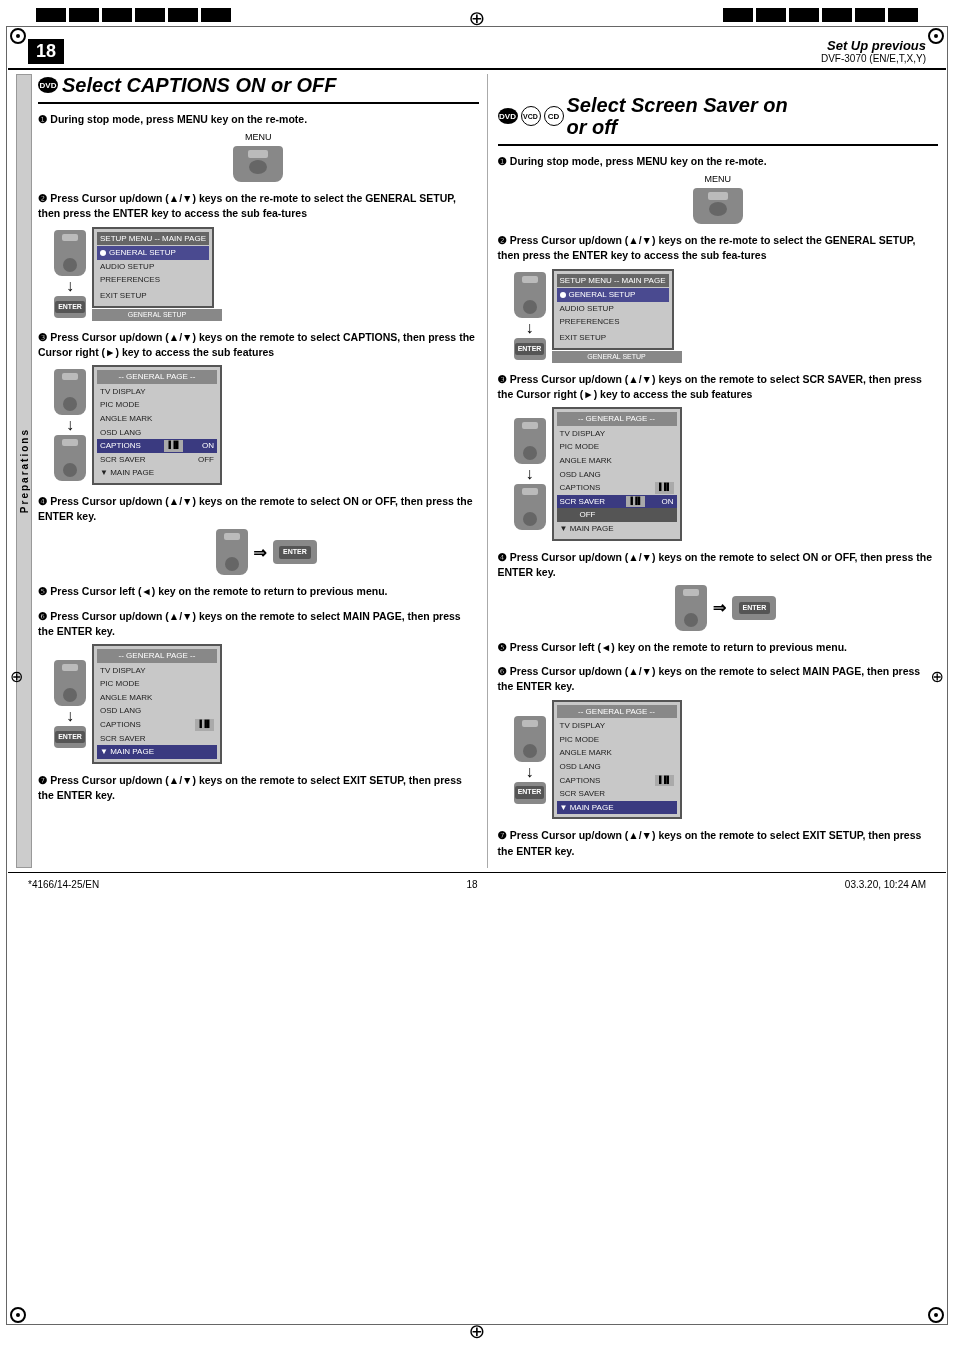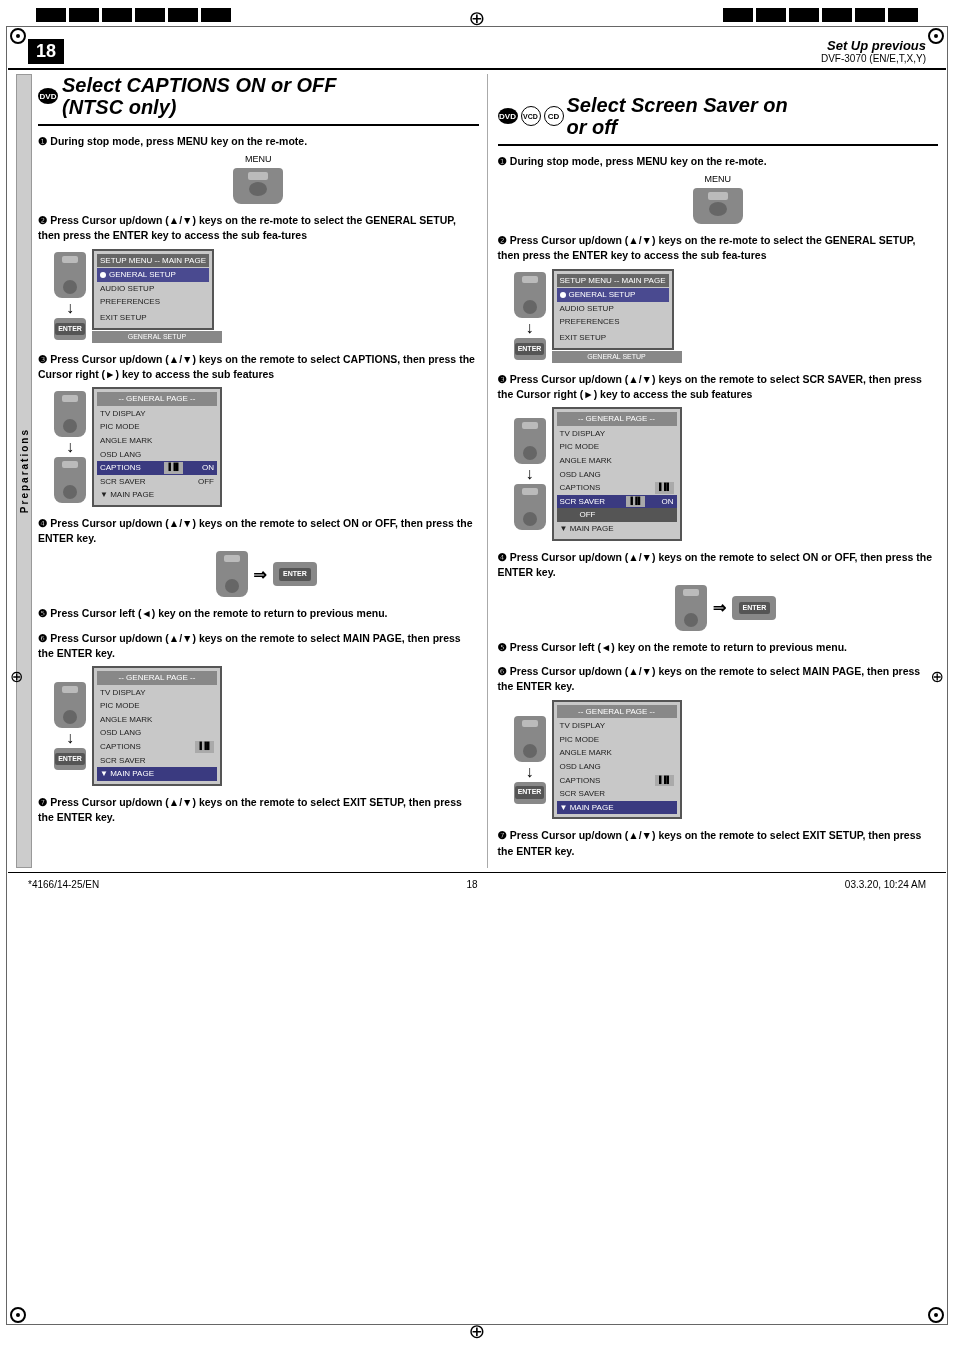--- a/index.html
+++ b/index.html
@@ -354,21 +354,20 @@
 
   <div class="two-col">
 
     <div class="col col-divider">
 
 
       <div class="section-header">
         <span class="disc-dvd">DVD</span>
         <div>
           <div class="section-heading-text">Select CAPTIONS ON or OFF</div>
-          <div class="section-heading-text">(NTSC only)</div>
         </div>
       </div>
 
       <div class="instruction-step">
         <span class="step-label">❶</span>
         <strong> During stop mode, press MENU key on the re-mote.</strong>
         <div class="step1-img">
           <div class="menu-text-label">MENU</div>
           <div style="width:50px;height:36px;background:#888;border-radius:4px 4px 8px 8px;position:relative;">
             <div style="position:absolute;top:4px;left:50%;transform:translateX(-50%);width:20px;height:8px;background:#bbb;border-radius:2px;"></div>

